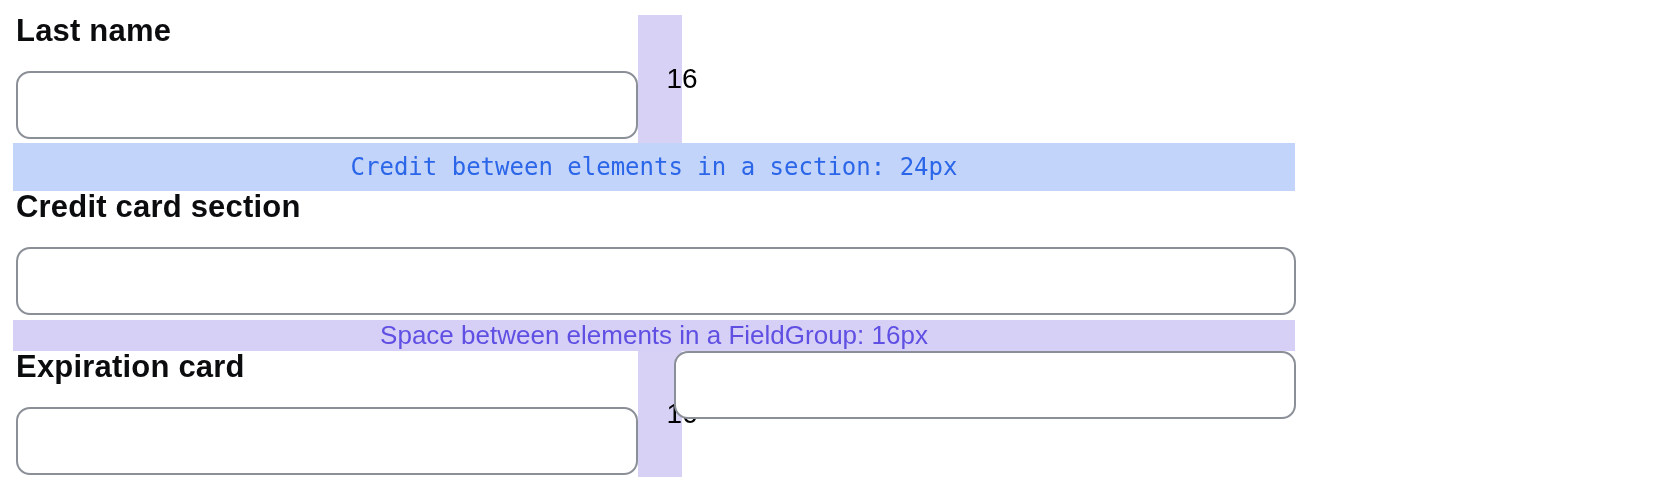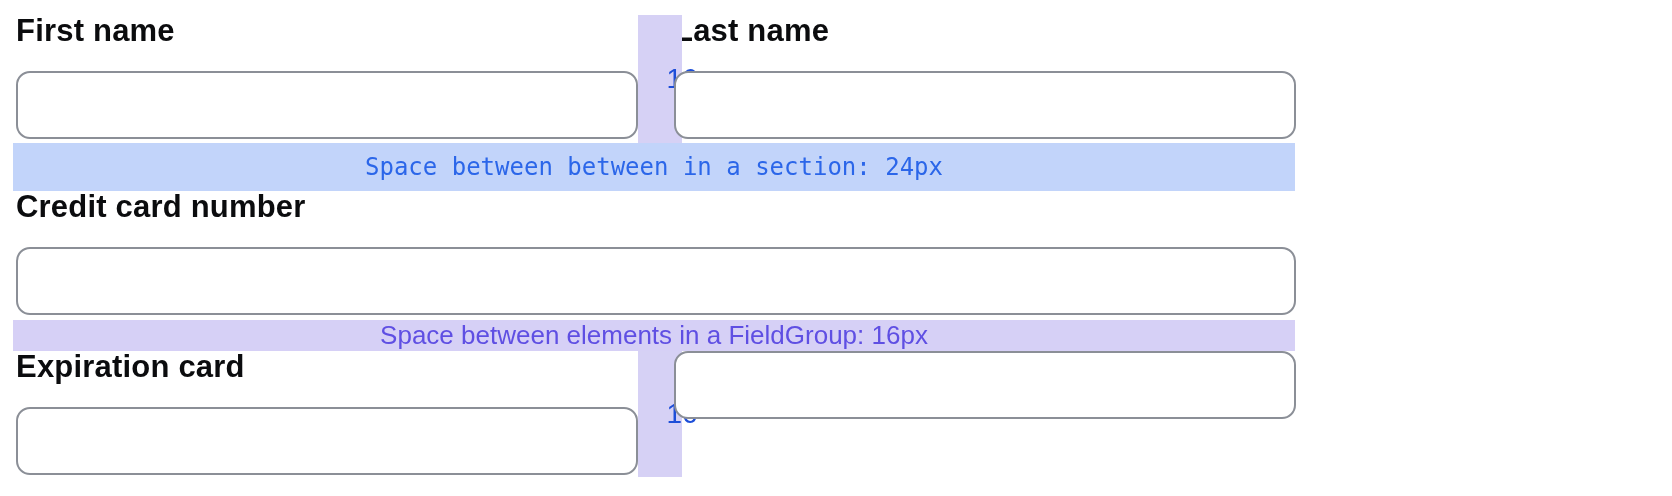--- a/index.html
+++ b/index.html
@@ -43,21 +43,21 @@
     column-gap: 36px;
     position: relative;
   }
   .gap-strip {
     position: absolute;
     left: calc(50% - 18px);
     width: 36px;
     top: 0;
     bottom: -4px;
     background: #d6d1f5;
-    color: #1d4ed8;
+    color: #000000;
     font-size: 28px;
     line-height: 1;
     display: flex;
     align-items: center;
     justify-content: center;
     z-index: 0;
     padding-left: 44px;
   }
   .two-col.last .gap-strip { bottom: -2px; }
   .band {
@@ -87,35 +87,31 @@
 </head>
 <body>
 
 <div class="page">
 
   <div class="two-col">
     <div class="gap-strip">
       <span>16</span>
     </div>
     <div class="field">
-      <label class="field-label">First name</label>
-      <input class="text-input" type="text" value="" style="">
-    </div>
-    <div class="field">
       <label class="field-label">Last name</label>
       <input class="text-input" type="text" value="" style="">
     </div>
   </div>
 
   <div class="band band-section">
-    <span>Space between between in a section: 24px</span>
+    <span>Credit between elements in a section: 24px</span>
   </div>
 
   <div class="field">
-    <label class="field-label">Credit card number</label>
+    <label class="field-label">Credit card section</label>
     <input class="text-input" type="text" value="" style="">
   </div>
 
   <div class="band band-group">
     <span>Space between elements in a FieldGroup: 16px</span>
   </div>
 
   <div class="two-col last">
     <div class="gap-strip">
       <span>16</span>

